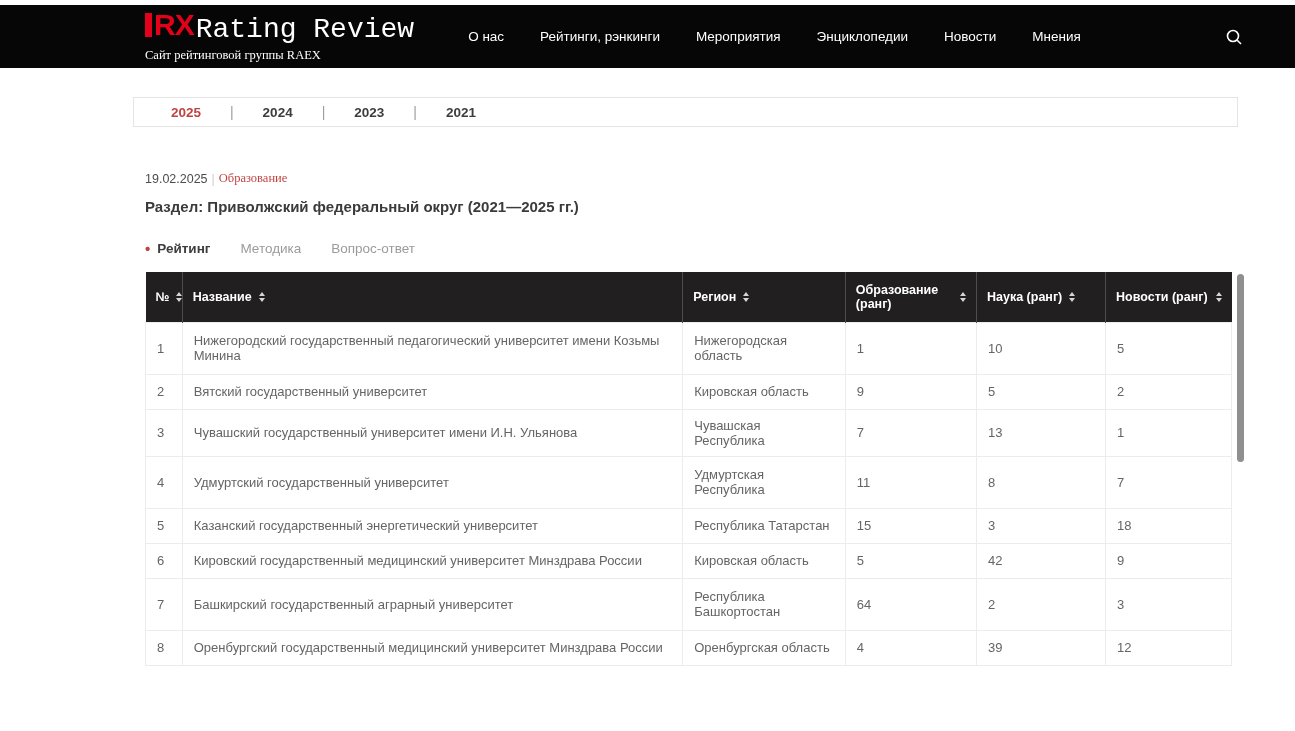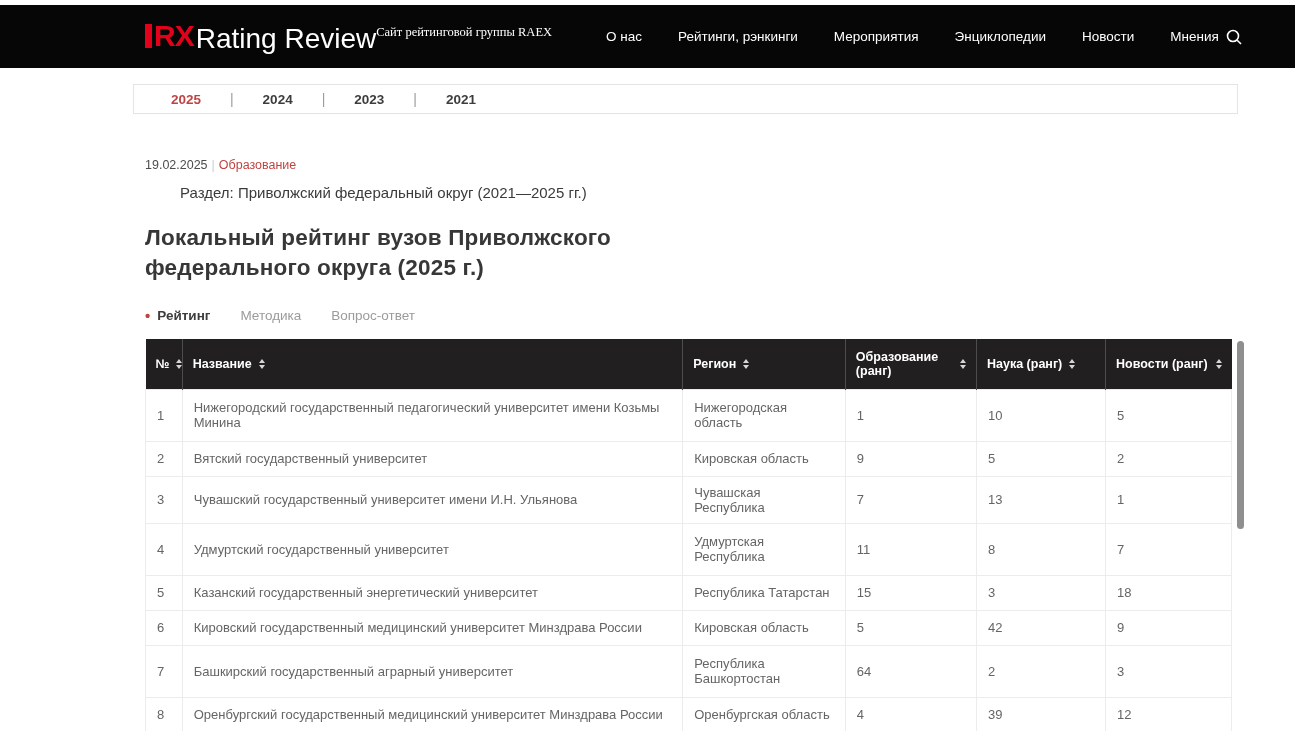--- a/index.html
+++ b/index.html
@@ -5,51 +5,51 @@
   * { margin:0; padding:0; box-sizing:border-box; }
   html,body { width:1295px; height:731px; overflow:hidden; background:#fff;
               font-family:"Liberation Sans", sans-serif; }
 
   
   .top-strip { height:5px; background:#fff; }
 
   
   .site-header { height:63px; background:#060606; display:flex; align-items:center;
                  padding:0 52px 0 145px; }
-  .logo { display:flex; margin-right:48px; }
+  .logo { display:flex; flex-direction:column; margin-right:48px; }
   .logo-top { display:flex; align-items:baseline; }
   .logo-mark { color:#e2001a; font-weight:900; font-size:30px; letter-spacing:-1px;
                line-height:1; display:flex; align-items:center; }
   .logo-mark .bar { display:inline-block; width:7px; height:24px; background:#e2001a;
                     margin-right:2px; }
-  .logo-name { font-family:Liberation Sans, sans-serif; color:#fff; font-size:28px;
+  .logo-name { font-family:Liberation Mono, monospace; color:#fff; font-size:28px;
                line-height:1; margin-left:2px; }
   .logo-sub { font-family:Liberation Serif, serif; color:#fff; font-size:12.5px;
               margin-top:4px; }
   .main-nav { display:flex; align-items:center; gap:36px; margin-left:6px; }
   .nav-item { color:#fff; font-size:13.5px; text-decoration:none; cursor:pointer;
               white-space:nowrap;text-align:center; }
   .search-btn { margin-left:auto; cursor:pointer; display:flex; align-items:center; }
 
   
-  .year-bar { margin:16px 57px 0 133px; border:1px solid #e4e4e4; height:30px;
+  .year-bar { margin:29px 57px 0 133px; border:1px solid #e4e4e4; height:30px;
               display:flex; align-items:center; padding-left:14px; }
   .year-tab { font-size:13.5px; font-weight:600; color:#3d3d3d; width:76px;
               text-align:center; cursor:pointer; }
   .year-tab.active { color:#bf4341; }
   .year-sep { color:#9d9d9d; font-size:14px; margin:0 6px; }
 
   
   .content { margin-left:145px; margin-right:57px; }
   .meta-line { margin-top:44px; display:flex; align-items:center; gap:4px;
                font-size:12.5px; }
   .meta-date { color:#4c4c4c; }
   .meta-div { color:#cfcfcf; }
-  .meta-cat { color:#bf4341; cursor:pointer; text-decoration:none; }
-  .section-line { margin-top:12px; font-size:15px; font-weight:400; color:#3b3b3b;margin-left:35px; }
+  .meta-cat { color:#bf4341; cursor:pointer; text-decoration:none;font-family:Liberation Serif, serif; }
+  .section-line { margin-top:12px; font-size:15px; font-weight:700; color:#3b3b3b; }
   .page-title { margin-top:22px; font-size:22.5px; font-weight:800; color:#373737;
                 line-height:1.32; max-width:480px; letter-spacing:.2px; }
   .article-tabs { margin-top:26px; display:flex; align-items:center; gap:30px;
                   font-size:13.5px; }
   .article-tab { color:#9b9b9b; cursor:pointer; display:flex; align-items:center; gap:7px; }
   .article-tab.active { color:#3d3d3d; font-weight:600; }
   .tab-bullet { color:#bf4341; font-size:15px; line-height:1; }
 
   
   .table-wrap { position:relative; margin-top:16px; width:1087px; }
@@ -123,21 +123,20 @@
     <span class="year-tab">2021</span>
   </div>
 
 <div class="content">
   <div class="meta-line">
     <span class="meta-date">19.02.2025</span>
     <span class="meta-div">|</span>
     <a class="meta-cat">Образование</a>
   </div>
   <div class="section-line">Раздел: Приволжский федеральный округ (2021—2025 гг.)</div>
-  <h1 class="page-title">Локальный рейтинг вузов Приволжского федерального округа (2025 г.)</h1>
   <div class="article-tabs">
       <span class="article-tab active">
         <span class="tab-bullet">•</span>
         <span>Рейтинг</span>
       </span>
       <span class="article-tab">
         <span>Методика</span>
       </span>
       <span class="article-tab">
         <span>Вопрос-ответ</span>

